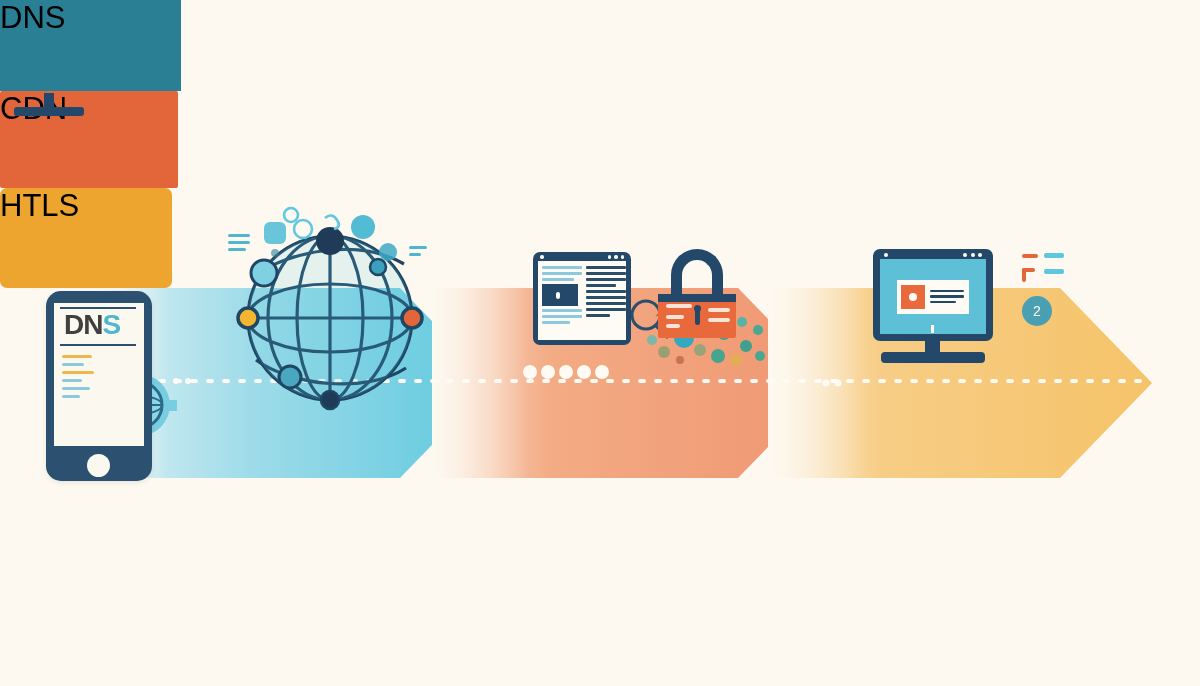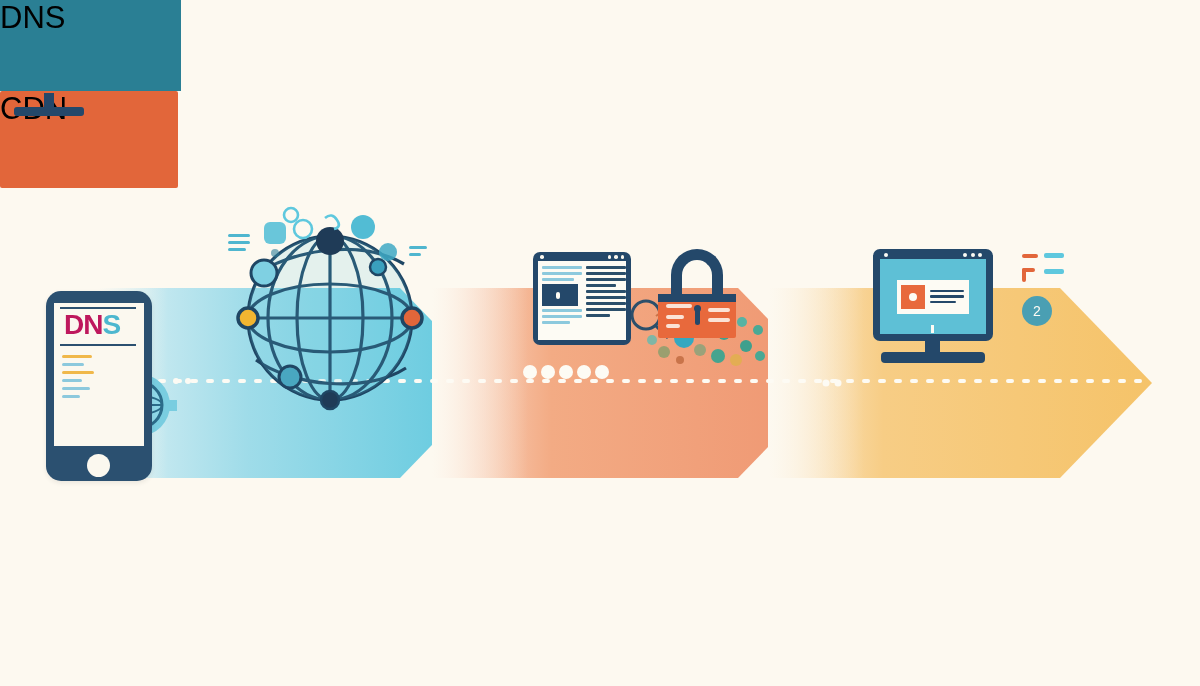--- a/index.html
+++ b/index.html
@@ -50,21 +50,21 @@
   #phone-home {
     position: absolute; left: 41px; top: 163px;
     width: 23px; height: 23px;
     background: #fbf8ef; border-radius: 50%;
   }
   #phone-dns {
     position: absolute; left: 10px; top: 8px;
     font-size: 28px; font-weight: bold; line-height: 1;
     letter-spacing: -1px;
   }
-  #phone-dns .d { color: #be185d; }
+  #phone-dns .d { color: #404040; }
   #phone-dns .s { color: #4db7cf; }
   .rule { position: absolute; background: #2b5070; height: 2px; }
   .tick { position: absolute; height: 3px; border-radius: 2px; }
 
   
   #browser {
     position: absolute; left: 533px; top: 252px;
     width: 98px; height: 93px;
     background: #24486a; border-radius: 7px;
     padding: 9px 5px 5px 5px;
@@ -375,14 +375,15 @@
             <span style="width:26px"></span>
           </div>
         </div>
       </div>
     </div>
     <div id="monitor-led"></div>
     <div id="monitor-neck"></div>
     <div id="monitor-base"></div>
   </div>
   <div id="badge">2</div>
+  <div id="label-htls">HTLS</div>
 
 </div>
 
 </body></html>

